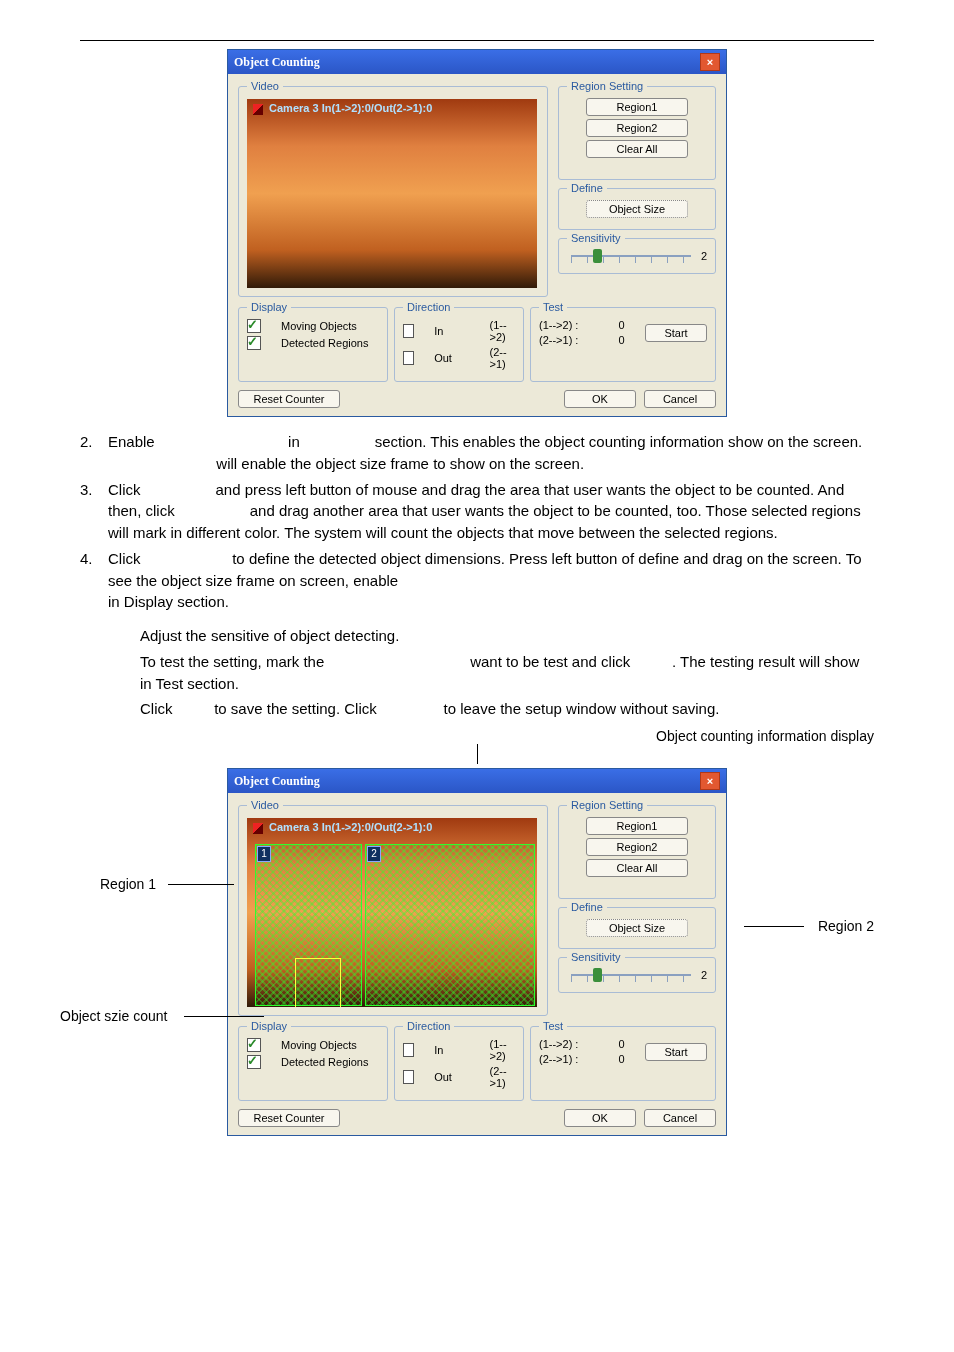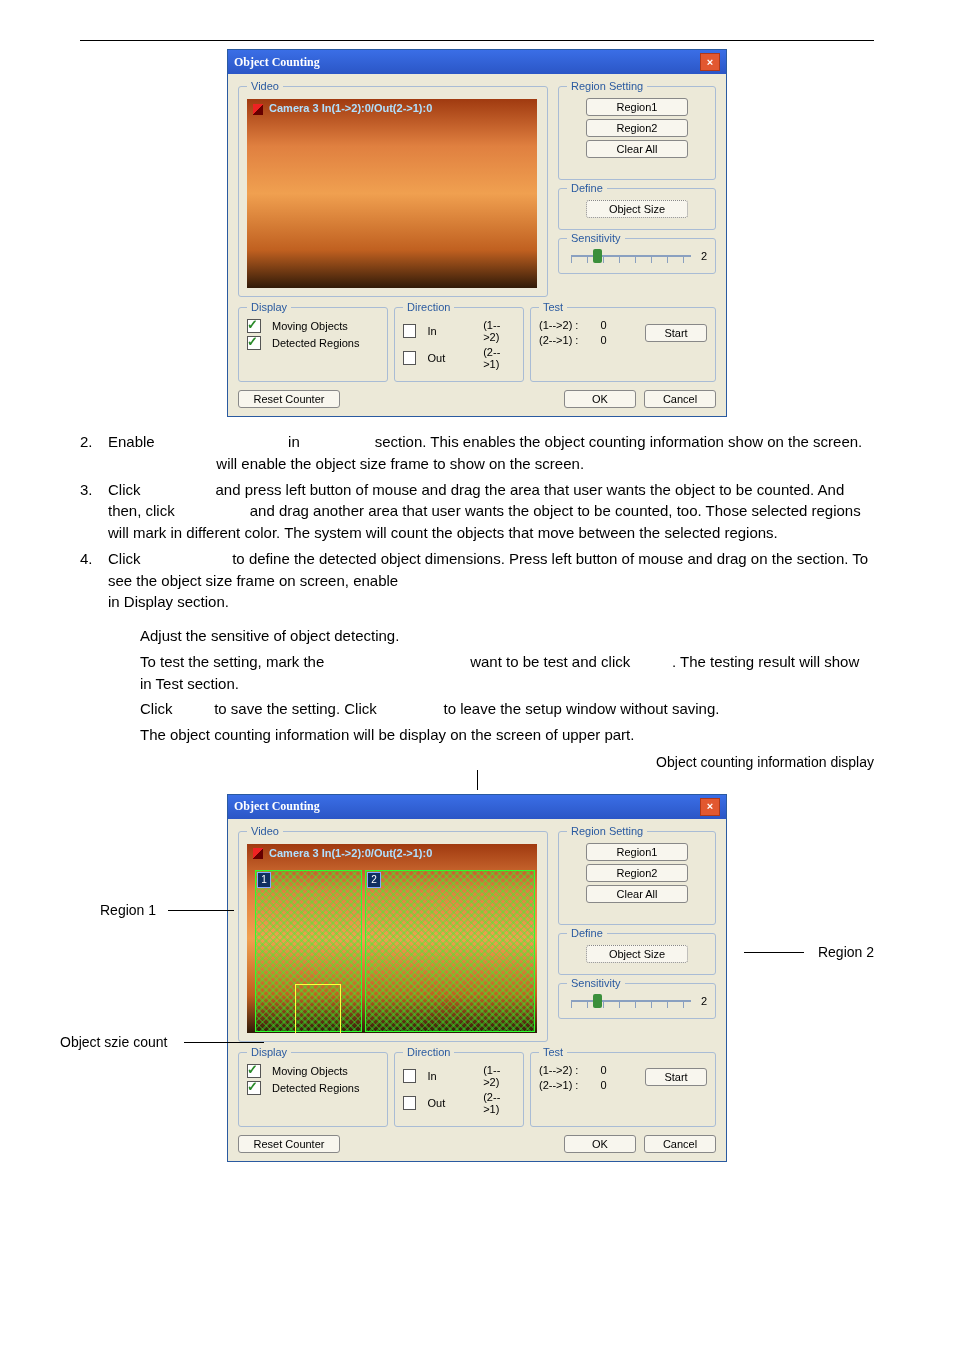--- a/index.html
+++ b/index.html
@@ -206,21 +206,21 @@
     position: absolute;
     top: -3px;
     left: -1px;
     font-size: 13px;
     color: #2a8a2a;
     font-weight: bold;
   }
   .mini-row {
     display: flex;
     align-items: center;
-    gap: 8px;
+    gap: 17px;
     color: #000;
     margin: 3px 0;
     font-size: 11px;
   }
   .mini-label {
     color: #000;
   }
   .dir-lbl {
     width: 50px;
     display: inline-block;
@@ -392,34 +392,33 @@
       <span>Enable </span><span>&nbsp;&nbsp;&nbsp;&nbsp;&nbsp;&nbsp;&nbsp;&nbsp;&nbsp;&nbsp;&nbsp;&nbsp;&nbsp;&nbsp;&nbsp;&nbsp;&nbsp;&nbsp;&nbsp;&nbsp;&nbsp;&nbsp;&nbsp;&nbsp;&nbsp;&nbsp;&nbsp;&nbsp;&nbsp;&nbsp;</span><span> in </span><span>&nbsp;&nbsp;&nbsp;&nbsp;&nbsp;&nbsp;&nbsp;&nbsp;&nbsp;&nbsp;&nbsp;&nbsp;&nbsp;&nbsp;&nbsp;&nbsp;</span><span> section. This enables the object counting information show on the screen. </span><span>&nbsp;&nbsp;&nbsp;&nbsp;&nbsp;&nbsp;&nbsp;&nbsp;&nbsp;&nbsp;&nbsp;&nbsp;&nbsp;&nbsp;&nbsp;&nbsp;&nbsp;&nbsp;&nbsp;&nbsp;&nbsp;&nbsp;&nbsp;&nbsp;&nbsp;</span><span> will enable the object size frame to show on the screen.</span>
     </div>
 
     <div class="num">3.</div>
     <div class="txt">
       <span>Click </span><span>&nbsp;&nbsp;&nbsp;&nbsp;&nbsp;&nbsp;&nbsp;&nbsp;&nbsp;&nbsp;&nbsp;&nbsp;&nbsp;&nbsp;&nbsp;&nbsp;</span><span> and press left button of mouse and drag the area that user wants the object to be counted. And then, click </span><span>&nbsp;&nbsp;&nbsp;&nbsp;&nbsp;&nbsp;&nbsp;&nbsp;&nbsp;&nbsp;&nbsp;&nbsp;&nbsp;&nbsp;&nbsp;&nbsp;</span><span> and drag another area that user wants the object to be counted, too. Those selected regions will mark in different color. The system will count the objects that move between the selected regions.</span>
     </div>
 
     <div class="num">4.</div>
     <div class="txt">
-      <span>Click </span><span>&nbsp;&nbsp;&nbsp;&nbsp;&nbsp;&nbsp;&nbsp;&nbsp;&nbsp;&nbsp;&nbsp;&nbsp;&nbsp;&nbsp;&nbsp;&nbsp;&nbsp;&nbsp;&nbsp;&nbsp;</span><span> to define the detected object dimensions. Press left button of mouse and drag on the section. To see the object size frame on screen, enable </span><br>
+      <span>Click </span><span>&nbsp;&nbsp;&nbsp;&nbsp;&nbsp;&nbsp;&nbsp;&nbsp;&nbsp;&nbsp;&nbsp;&nbsp;&nbsp;&nbsp;&nbsp;&nbsp;&nbsp;&nbsp;&nbsp;&nbsp;</span><span> to define the detected object dimensions. Press left button of define and drag on the screen. To see the object size frame on screen, enable </span><br>
       <span>in Display section.</span>
     </div>
   </div>
 
   <div class="sub-block">
     <div class="sub-row">Adjust the sensitive of object detecting.</div>
     <div class="sub-row">
       <span>To test the setting, mark the </span><span>&nbsp;&nbsp;&nbsp;&nbsp;&nbsp;&nbsp;&nbsp;&nbsp;&nbsp;&nbsp;&nbsp;&nbsp;&nbsp;&nbsp;&nbsp;&nbsp;&nbsp;&nbsp;&nbsp;&nbsp;&nbsp;&nbsp;&nbsp;&nbsp;&nbsp;&nbsp;&nbsp;&nbsp;&nbsp;&nbsp;&nbsp;&nbsp;&nbsp;</span><span> want to be test and click </span><span>&nbsp;&nbsp;&nbsp;&nbsp;&nbsp;&nbsp;&nbsp;&nbsp;&nbsp;</span><span>. The testing result will show in Test section.</span>
     </div>
     <div class="sub-row">
       <span>Click </span><span>&nbsp;&nbsp;&nbsp;&nbsp;&nbsp;&nbsp;&nbsp;&nbsp;</span><span> to save the setting. Click </span><span>&nbsp;&nbsp;&nbsp;&nbsp;&nbsp;&nbsp;&nbsp;&nbsp;&nbsp;&nbsp;&nbsp;&nbsp;&nbsp;&nbsp;</span><span> to leave the setup window without saving.</span>
     </div>
-    <div class="sub-row">The object counting information will be display on the screen of upper part.</div>
   </div>
 
   <div class="diagram-caption">
     <span>Object counting information display</span>
     <div class="vline"></div>
   </div>
 
   <div class="annot-wrap">
     <div class="annot-label" style="left:20px; top:108px">Region 1</div>
     <div class="annot-line" style="left:88px; top:116px; width:66px; height:1px"></div>

